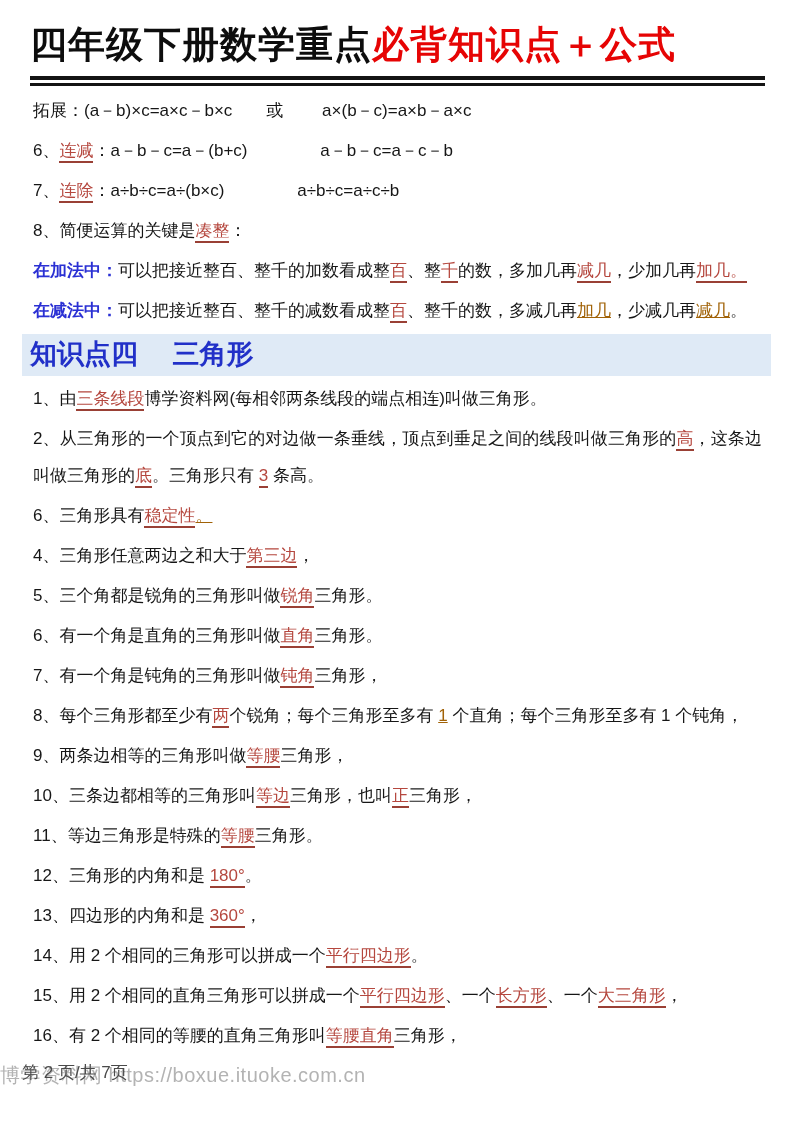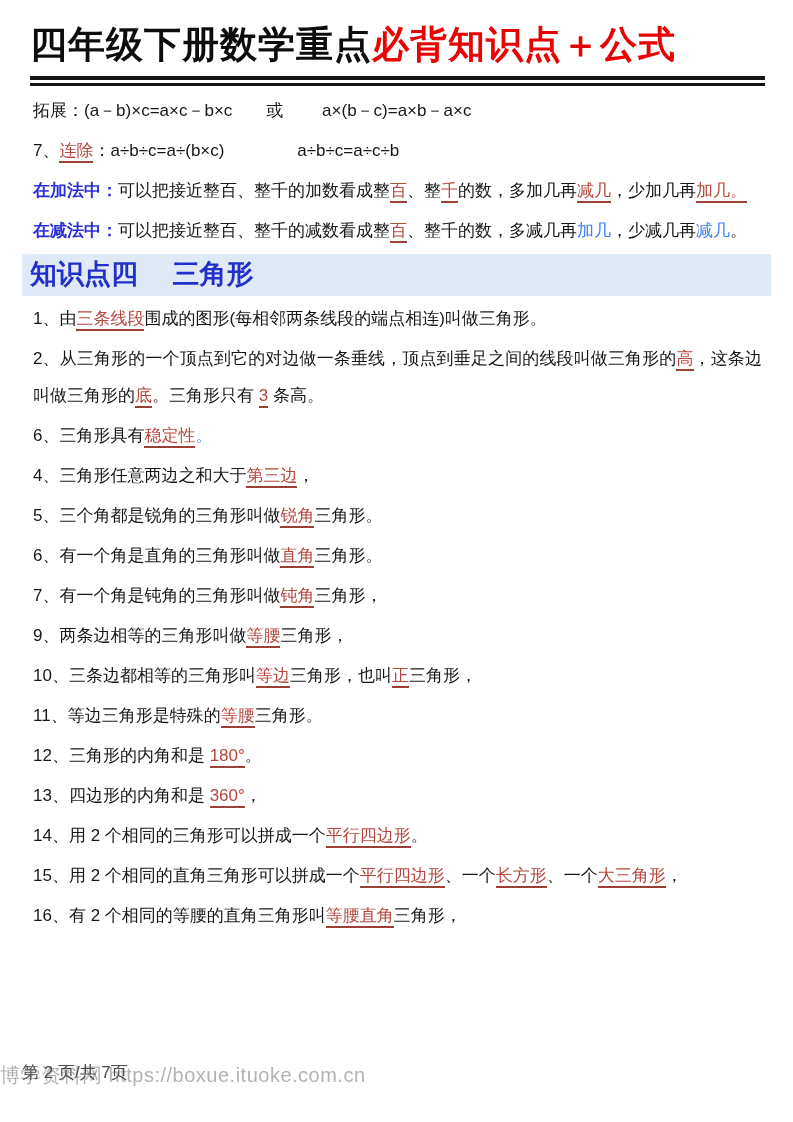--- a/index.html
+++ b/index.html
@@ -31,21 +31,21 @@
     margin: 2px 0 6px 0;
   }
   .line {
     margin: 3px;
     font-size: 17px;
     line-height: 37px;
     text-align: justify;
     color: #161616;
   }
   .seg-n  { color: #161616; }
-  .seg-r  { color: #3b82f6; }
+  .seg-r  { color: #a16207; text-decoration: underline; }
   .seg-ru {
     color: #b5473e;
     border-bottom: 2px solid #9a4035;
     padding-bottom: 1px;
   }
   .seg-bb { color: #2a30d4; font-weight: bold; }
   .section {
     margin: 5px -6px 4px -8px;
     padding: 3px 8px 5px 8px;
     background: #dfeaf6;
@@ -79,31 +79,34 @@
 </style>
 </head>
 <body>
 
 <div class="page">
   <div class="content">
     <h1 class="doc-title"><span>四年级下册数学重点</span><span class="title-red">必背知识点＋公式</span></h1>
     <div class="double-rule"></div>
     <div>
         <p class="line"><span class="seg-n">拓展：(a－b)×c=a×c－b×c</span><span class="seg-n">　　或　　 a×(b－c)=a×b－a×c</span></p>
+        <p class="line"><span class="seg-n">6、</span><span class="seg-ru">连减</span><span class="seg-n">：a－b－c=a－(b+c)</span><span class="seg-n">　　　　 a－b－c=a－c－b</span></p>
         <p class="line"><span class="seg-n">7、</span><span class="seg-ru">连除</span><span class="seg-n">：a÷b÷c=a÷(b×c)</span><span class="seg-n">　　　　 a÷b÷c=a÷c÷b</span></p>
+        <p class="line"><span class="seg-n">8、简便运算的关键是</span><span class="seg-ru">凑整</span><span class="seg-n">：</span></p>
         <p class="line"><span class="seg-bb">在加法中：</span><span class="seg-n">可以把接近整百、整千的加数看成整</span><span class="seg-ru">百</span><span class="seg-n">、整</span><span class="seg-ru">千</span><span class="seg-n">的数，多加几再</span><span class="seg-ru">减几</span><span class="seg-n">，少加几再</span><span class="seg-ru">加几。</span></p>
         <p class="line"><span class="seg-bb">在减法中：</span><span class="seg-n">可以把接近整百、整千的减数看成整</span><span class="seg-ru">百</span><span class="seg-n">、整千的数，多减几再</span><span class="seg-r">加几</span><span class="seg-n">，少减几再</span><span class="seg-r">减几</span><span class="seg-n">。</span></p>
         <h2 class="section">知识点四　 三角形</h2>
-        <p class="line"><span class="seg-n">1、由</span><span class="seg-ru">三条线段</span><span class="seg-n">围成的图形(每相邻两条线段的端点相连)叫做三角形。</span></p>
+        <p class="line"><span class="seg-n">1、由</span><span class="seg-ru">三条线段</span><span class="seg-n">博学资料网(每相邻两条线段的端点相连)叫做三角形。</span></p>
         <p class="line"><span class="seg-n">2、从三角形的一个顶点到它的对边做一条垂线，顶点到垂足之间的线段叫做三角形的</span><span class="seg-ru">高</span><span class="seg-n">，这条边叫做三角形的</span><span class="seg-ru">底</span><span class="seg-n">。三角形只有 </span><span class="seg-ru">3</span><span class="seg-n"> 条高。</span></p>
         <p class="line"><span class="seg-n">6、三角形具有</span><span class="seg-ru">稳定性</span><span class="seg-r">。</span></p>
         <p class="line"><span class="seg-n">4、三角形任意两边之和大于</span><span class="seg-ru">第三边</span><span class="seg-n">，</span></p>
         <p class="line"><span class="seg-n">5、三个角都是锐角的三角形叫做</span><span class="seg-ru">锐角</span><span class="seg-n">三角形。</span></p>
         <p class="line"><span class="seg-n">6、有一个角是直角的三角形叫做</span><span class="seg-ru">直角</span><span class="seg-n">三角形。</span></p>
         <p class="line"><span class="seg-n">7、有一个角是钝角的三角形叫做</span><span class="seg-ru">钝角</span><span class="seg-n">三角形，</span></p>
+        <p class="line"><span class="seg-n">8、每个三角形都至少有</span><span class="seg-ru">两</span><span class="seg-n">个锐角；每个三角形至多有 </span><span class="seg-r">1</span><span class="seg-n"> 个直角；每个三角形至多有 1 个钝角，</span></p>
         <p class="line"><span class="seg-n">9、两条边相等的三角形叫做</span><span class="seg-ru">等腰</span><span class="seg-n">三角形，</span></p>
         <p class="line"><span class="seg-n">10、三条边都相等的三角形叫</span><span class="seg-ru">等边</span><span class="seg-n">三角形，也叫</span><span class="seg-ru">正</span><span class="seg-n">三角形，</span></p>
         <p class="line"><span class="seg-n">11、等边三角形是特殊的</span><span class="seg-ru">等腰</span><span class="seg-n">三角形。</span></p>
         <p class="line"><span class="seg-n">12、三角形的内角和是 </span><span class="seg-ru">180°</span><span class="seg-n">。</span></p>
         <p class="line"><span class="seg-n">13、四边形的内角和是 </span><span class="seg-ru">360°</span><span class="seg-n">，</span></p>
         <p class="line"><span class="seg-n">14、用 2 个相同的三角形可以拼成一个</span><span class="seg-ru">平行四边形</span><span class="seg-n">。</span></p>
         <p class="line"><span class="seg-n">15、用 2 个相同的直角三角形可以拼成一个</span><span class="seg-ru">平行四边形</span><span class="seg-n">、一个</span><span class="seg-ru">长方形</span><span class="seg-n">、一个</span><span class="seg-ru">大三角形</span><span class="seg-n">，</span></p>
         <p class="line"><span class="seg-n">16、有 2 个相同的等腰的直角三角形叫</span><span class="seg-ru">等腰直角</span><span class="seg-n">三角形，</span></p>
       </div>
   </div>

